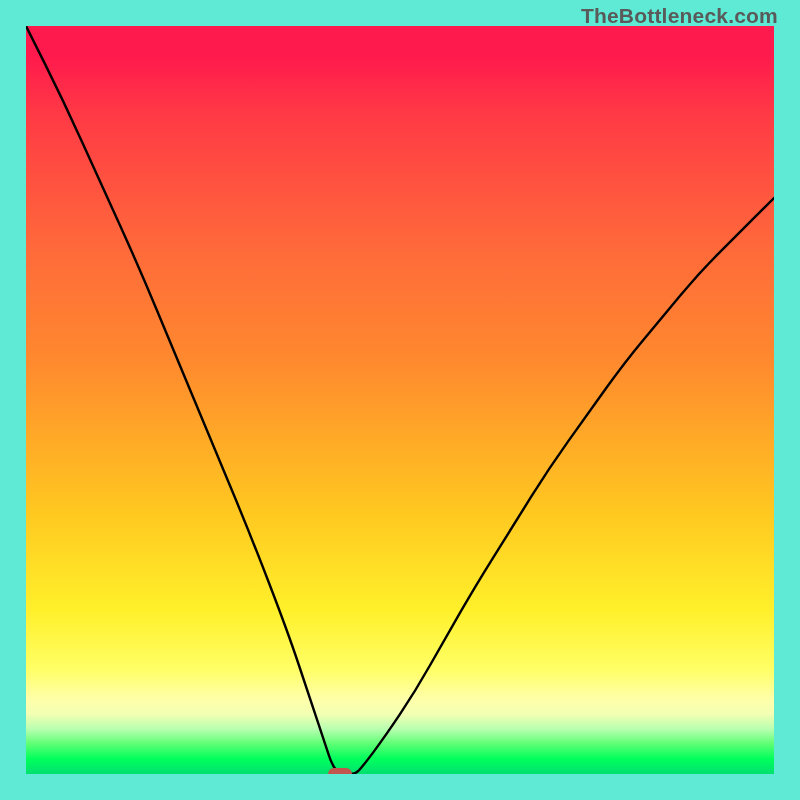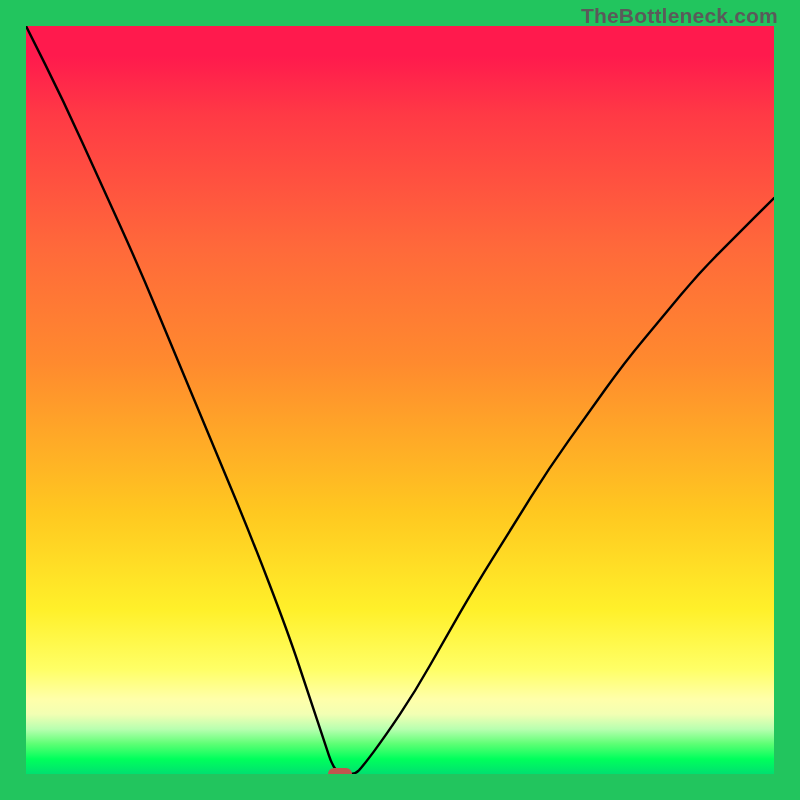--- a/index.html
+++ b/index.html
@@ -1,20 +1,20 @@
 <!DOCTYPE html>
 <html><head>
 <meta charset="utf-8">
 <style>
   * { margin: 0; padding: 0; box-sizing: border-box; }
   html, body { width: 800px; height: 800px; background: #000; overflow: hidden; }
   .frame {
     width: 800px;
     height: 800px;
-    background: #22c55e;
+    background: #5eead4;
     position: relative;
   }
   .plot-area {
     position: absolute;
     left: 26px;
     top: 26px;
     width: 748px;
     height: 748px;
     overflow: hidden;
     background: linear-gradient(

